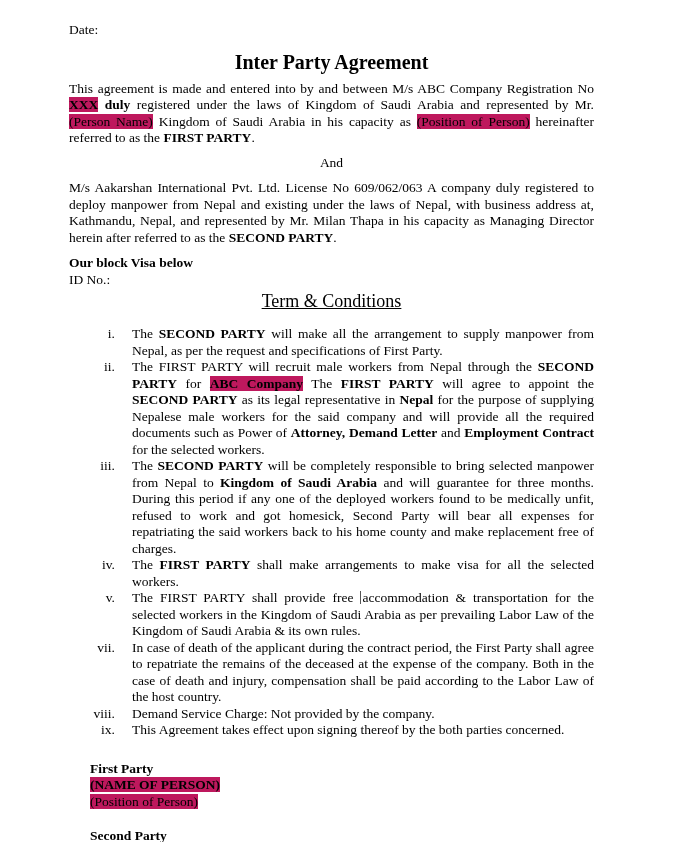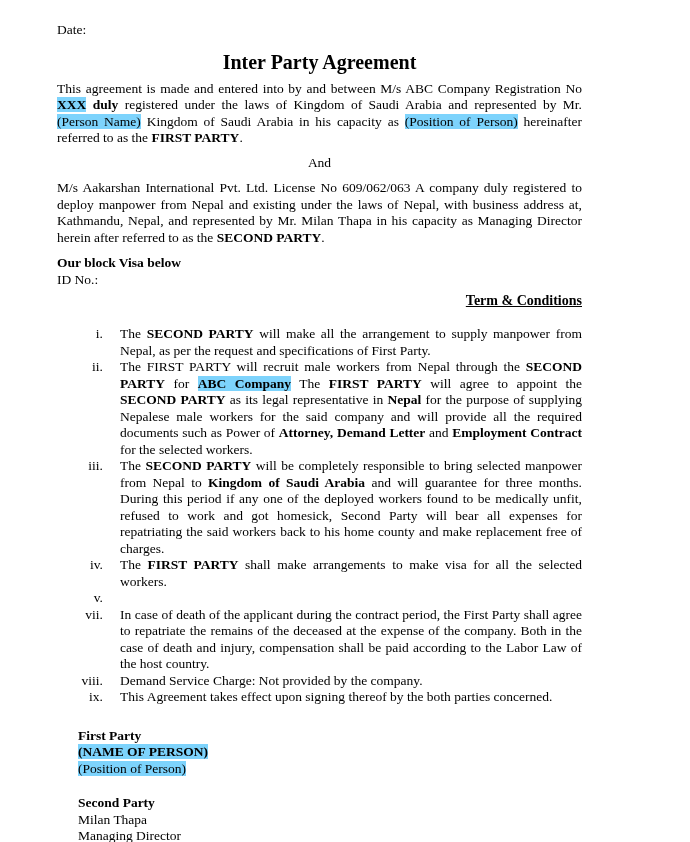--- a/index.html
+++ b/index.html
@@ -11,20 +11,21 @@
     font-family: "Liberation Serif", "DejaVu Serif", serif;
     font-size: 13.5px;
     line-height: 16.5px;
     overflow: hidden;
   }
   .page {
     box-sizing: border-box;
     width: 638px;
     height: 842px;
     padding: 22px 56px 0 57px;
+    margin-left: 12px;
   }
   .date-line { margin: 0; }
   .doc-title {
     margin: 14px 0 0 0;
     text-align: center;
     font-size: 20px;
     line-height: 19px;
     font-weight: bold;
   }
   .para {
@@ -36,44 +37,44 @@
     text-align: center;
   }
   .bold-line {
     margin: 9px 0 0 0;
     font-weight: bold;
   }
   .visa-line { margin: 0; }
   .visa-line.first { margin-top: 9px; }
   .terms-heading {
     margin: 3px 0 0 0;
-    text-align: right;
-    font-size: 14px;
+    text-align: center;
+    font-size: 18px;
     line-height: 20px;
-    font-weight: bold;
+    font-weight: normal;
     text-decoration: underline;
   }
   .terms-list { margin-top: 15px; }
   .term-row { display: flex; }
   .term-num {
     width: 46px;
     flex: 0 0 46px;
     text-align: right;
   }
   .term-text {
     flex: 1;
     margin-left: 17px;
     text-align: justify;
   }
   .sig-block { margin: 0 0 0 21px; }
   .sig-block.first-party { margin-top: 22px; }
   .sig-block.second-party { margin-top: 18px; }
   .sig-line { margin: 0; }
   .b { font-weight: bold; }
-  .hl { background: #7dd3fc; }
+  .hl { background: #be185d; }
   .caret {
     display: inline-block;
     width: 0;
     height: 13px;
     border-left: 1px solid #555555;
     vertical-align: -2px;
     margin-right: 1px;
   }
 </style>
 </head>
@@ -109,20 +110,21 @@
     <div class="term-row">
       <span class="term-num">iii.</span>
       <span class="term-text"><span>The </span><span class="b">SECOND PARTY</span><span> will be completely responsible to bring selected manpower from Nepal to </span><span class="b">Kingdom of Saudi Arabia</span><span> and will guarantee for three months. During this period if any one of the deployed workers found to be medically unfit, refused to work and got homesick, Second Party will bear all expenses for repatriating the said workers back to his home county and make replacement free of charges.</span></span>
     </div>
     <div class="term-row">
       <span class="term-num">iv.</span>
       <span class="term-text"><span>The </span><span class="b">FIRST PARTY</span><span> shall make arrangements to make visa for all the selected workers.</span></span>
     </div>
     <div class="term-row">
       <span class="term-num">v.</span>
+      <span class="term-text"><span>The FIRST PARTY shall provide free </span><span class="caret"></span><span>accommodation &amp; transportation for the selected workers in the Kingdom of Saudi Arabia as per prevailing Labor Law of the Kingdom of Saudi Arabia &amp; its own rules.</span></span>
     </div>
     <div class="term-row">
       <span class="term-num">vii.</span>
       <span class="term-text"><span>In case of death of the applicant during the contract period, the First Party shall agree to repatriate the remains of the deceased at the expense of the company. Both in the case of death and injury, compensation shall be paid according to the Labor Law of the host country.</span></span>
     </div>
     <div class="term-row">
       <span class="term-num">viii.</span>
       <span class="term-text"><span>Demand Service Charge: Not provided by the company.</span></span>
     </div>
     <div class="term-row">

